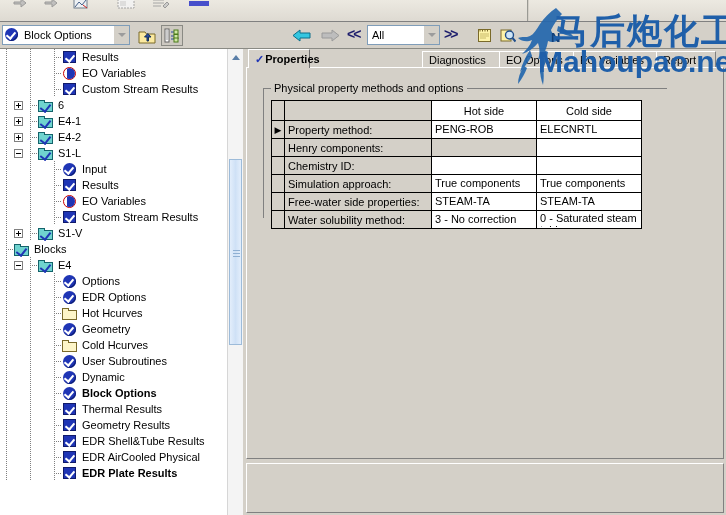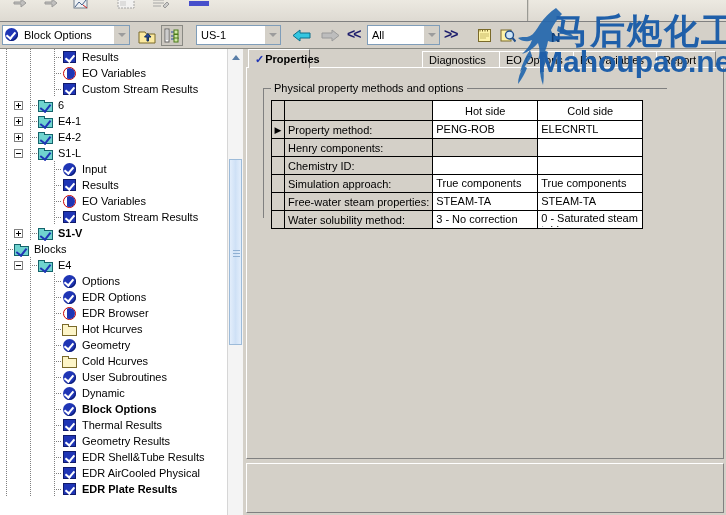--- a/index.html
+++ b/index.html
@@ -344,24 +344,20 @@
       <svg width="16" height="15" viewBox="0 0 16 15">
         <rect x="1" y="1" width="4" height="13" fill="#fff" stroke="#666"></rect>
         <path d="M2 3 h2 M2 5 h2 M2 7 h2 M2 9 h2 M2 11 h2" stroke="#999"></path>
         <path d="M7 4 h3 M7 8 h3 M7 11 h3" stroke="#2b4a9a"></path>
         <rect x="10" y="2" width="4" height="4" fill="#cfe8a2" stroke="#4a7a1a"></rect>
         <rect x="10" y="6.5" width="4" height="4" fill="#cfe8a2" stroke="#4a7a1a"></rect>
         <rect x="10" y="10" width="4" height="4" fill="#cfe8a2" stroke="#4a7a1a"></rect>
       </svg>
     </div>
 
-    <div class="us-combo">
-      <span class="ctxt">US-1</span>
-      <span class="cb-arrow"></span>
-    </div>
 
     <div class="arrowbtn" style="left:292px;">
       <svg width="20" height="17" viewBox="0 0 20 17">
         <path d="M1 8.5 L8 3 v3 h10 v5 H8 v3 z" fill="#34c6e0" stroke="#0d6f8a"></path>
       </svg>
     </div>
     <div class="arrowbtn" style="left:320px;">
       <svg width="20" height="17" viewBox="0 0 20 17">
         <path d="M19 8.5 L12 3 v3 H2 v5 h10 v3 z" fill="#bdbdbd" stroke="#9a9a9a"></path>
       </svg>
@@ -525,21 +521,21 @@
           <span class="dots" style="left: 30px;"></span>
           <span class="dotsh" style="left: 30px; width: 8px;"></span>
           <span class="pm plus" style="left: 14px;"></span>
           <span class="ic" style="left: 38px;">
             <span class="ic-folder">
               <span class="fb"></span>
               <span class="ft"></span>
               <span class="fc"></span>
             </span>
           </span>
-          <span class="tlabel" style="left: 58px; font-weight: bold;">S1-V</span>
+          <span class="tlabel" style="left: 58px;">S1-V</span>
         </div>
         <div class="trow">
           <span class="dots" style="left: 6px;"></span>
           <span class="dotsh" style="left: 6px; width: 8px;"></span>
           <span class="ic" style="left: 14px;">
             <span class="ic-folder">
               <span class="fb"></span>
               <span class="ft"></span>
               <span class="fc"></span>
             </span>
@@ -572,30 +568,20 @@
         </div>
         <div class="trow">
           <span class="dots" style="left: 6px;"></span>
           <span class="dots" style="left: 30px;"></span>
           <span class="dots" style="left: 54px;"></span>
           <span class="dotsh" style="left: 54px; width: 8px;"></span>
           <span class="ic" style="left: 62px;">
             <span class="ic-circle"></span>
           </span>
           <span class="tlabel" style="left: 82px;">EDR Options</span>
-        </div>
-        <div class="trow">
-          <span class="dots" style="left: 6px;"></span>
-          <span class="dots" style="left: 30px;"></span>
-          <span class="dots" style="left: 54px;"></span>
-          <span class="dotsh" style="left: 54px; width: 8px;"></span>
-          <span class="ic" style="left: 62px;">
-            <span class="ic-pac"></span>
-          </span>
-          <span class="tlabel" style="left: 82px;">EDR Browser</span>
         </div>
         <div class="trow">
           <span class="dots" style="left: 6px;"></span>
           <span class="dots" style="left: 30px;"></span>
           <span class="dots" style="left: 54px;"></span>
           <span class="dotsh" style="left: 54px; width: 8px;"></span>
           <span class="ic" style="left: 62px;">
             <span class="ic-yfolder">
               <span class="fb"></span>
               <span class="ft"></span>
@@ -779,21 +765,21 @@
                 <td class="c-lbl">Simulation approach:</td>
                 <td class="c-val">
                   <span class="cell-wrap">True components</span>
                 </td>
                 <td class="c-val">
                   <span class="cell-wrap">True components</span>
                 </td>
               </tr>
               <tr>
                 <td class="c-sel"></td>
-                <td class="c-lbl">Free-water steam properties:</td>
+                <td class="c-lbl">Free-water side properties:</td>
                 <td class="c-val">
                   <span class="cell-wrap">STEAM-TA</span>
                 </td>
                 <td class="c-val">
                   <span class="cell-wrap">STEAM-TA</span>
                 </td>
               </tr>
               <tr>
                 <td class="c-sel"></td>
                 <td class="c-lbl">Water solubility method:</td>

